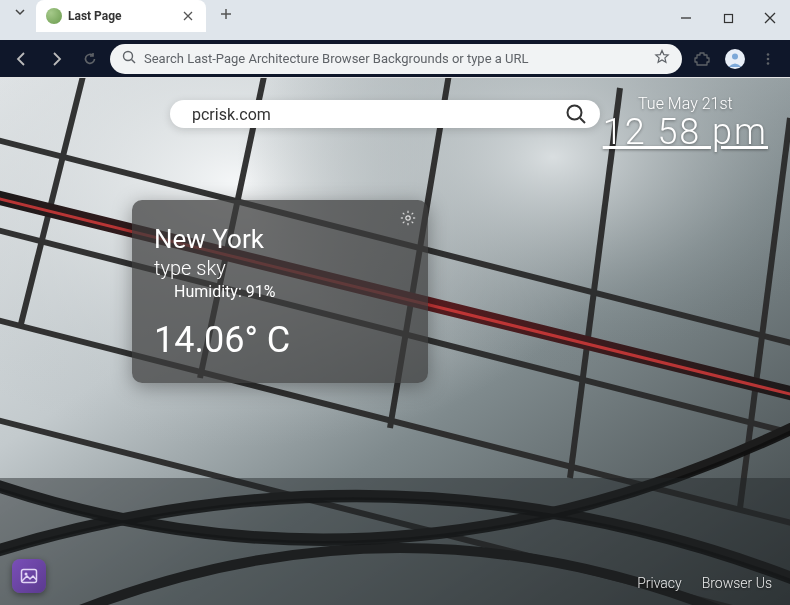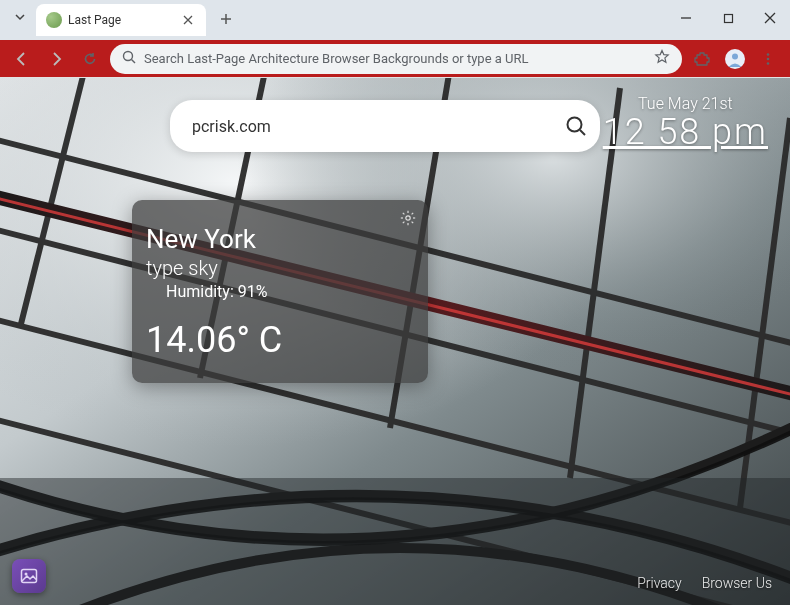--- a/index.html
+++ b/index.html
@@ -1,55 +1,55 @@
 <!DOCTYPE html>
 <html><head>
 <meta charset="utf-8">
 <style>
 * { margin: 0; padding: 0; box-sizing: border-box; font-family: -apple-system, BlinkMacSystemFont, "Segoe UI", Roboto, Arial, sans-serif; }
 body { width: 790px; height: 605px; overflow: hidden; background: #fff; }
 
 
-.titlebar { height: 40px; background: #dfe5eb; display: flex; align-items: center; padding: 0 8px; position: relative; }
+.titlebar { height: 40px; background: #dfe5eb; display: flex; align-items: flex-start; padding: 0 8px; position: relative; font-weight: bold; }
 .tab-dropdown { width: 24px; height: 24px; display: flex; align-items: center; justify-content: center; cursor: pointer; margin-right: 4px; margin-bottom: 6px; }
 .tab { background: #fff; border-radius: 8px 8px 0 0; height: 32px; display: flex; align-items: center; padding: 0 10px; gap: 6px; min-width: 170px; }
 .tab-favicon { width: 16px; height: 16px; border-radius: 50%; background: radial-gradient(circle at 30% 30%, #a5c98a, #6b9b4e); }
 .tab-title { font-size: 12px; color: #333; flex: 1; }
 .tab-close { width: 16px; height: 16px; display: flex; align-items: center; justify-content: center; cursor: pointer; color: #555; font-size: 13px; }
 .new-tab { width: 28px; height: 28px; display: flex; align-items: center; justify-content: center; cursor: pointer; color: #555; font-size: 16px; margin-left: 6px; margin-bottom: 2px; }
 .win-controls { position: absolute; right: 6px; top: 4px; display: flex; gap: 14px; align-items: center; }
 .win-btn { width: 28px; height: 28px; display: flex; align-items: center; justify-content: center; cursor: pointer; color: #333; }
 
 
-.toolbar { height: 38px; background: #b91c1c; display: flex; align-items: center; padding: 15px 8px; gap: 6px; border-bottom: 1px solid #e3e3e3; }
+.toolbar { height: 38px; background: #0f172a; display: flex; align-items: center; padding: 15px 8px; gap: 6px; border-bottom: 1px solid #e3e3e3; }
 .nav-btn { width: 28px; height: 28px; display: flex; align-items: center; justify-content: center; cursor: pointer; color: #5f6368; border-radius: 50%; }
 .nav-btn.disabled { color: #bbb; }
 .omnibox { flex: 1; height: 30px; background: #f1f3f4; border-radius: 15px; display: flex; align-items: center; padding: 0 12px; gap: 8px; }
 .omnibox-icon { color: #5f6368; }
 .omnibox-text { font-size: 13px; color: #5f6368; flex: 1; }
 .omni-right { display: flex; gap: 10px; align-items: center; color: #5f6368; }
 .toolbar-action { width: 28px; height: 28px; display: flex; align-items: center; justify-content: center; cursor: pointer; color: #5f6368; }
 .profile-btn { width: 26px; height: 26px; border-radius: 50%; display: flex; align-items: center; justify-content: center; cursor: pointer; }
 
 
 .viewport { position: relative; width: 790px; height: 527px; overflow: hidden; }
 .bg-scene { position: absolute; inset: 0; }
 
 
-.page-search { position: absolute; top: 22px; left: 170px; width: 430px; height: 52px; background: #fff; border-radius: 22px; display: flex; align-items: center; padding: 0 6px 0 22px; box-shadow: 0 2px 8px rgba(0,0,0,0.15); }
+.page-search { position: absolute; top: 22px; left: 170px; width: 430px; height: 28px; background: #fff; border-radius: 22px; display: flex; align-items: center; padding: 0 6px 0 22px; box-shadow: 0 2px 8px rgba(0,0,0,0.15); }
 .page-search input { border: none; outline: none; flex: 1; font-size: 16px; color: #333; background: transparent; }
 .page-search-btn { width: 36px; height: 36px; border-radius: 50%; display: flex; align-items: center; justify-content: center; cursor: pointer; }
 
 
 .clock { position: absolute; top: 16px; right: 22px; color: #fff; text-align: center; text-shadow: 0 1px 3px rgba(0,0,0,0.4); }
 .clock-date { font-size: 16px; font-weight: 300; }
 .clock-time { font-size: 36px; font-weight: 300; letter-spacing: 2px; margin-top: -2px; text-decoration: underline; }
 
 
-.weather { position: absolute; top: 122px; left: 132px; width: 296px; background: rgba(60,60,60,0.72); border-radius: 10px; padding: 18px 14px 22px; color: #fff; box-shadow: 0 4px 20px rgba(0,0,0,0.35); }
+.weather { position: absolute; top: 122px; left: 132px; width: 296px; background: rgba(60,60,60,0.72); border-radius: 10px; padding: 18px 22px 22px; color: #fff; box-shadow: 0 4px 20px rgba(0,0,0,0.35); }
 .weather-gear { position: absolute; top: 10px; right: 12px; cursor: pointer; color: #ddd; }
 .weather-city { font-size: 26px; font-weight: 400; margin-top: 6px; }
 .weather-cond { font-size: 20px; font-weight: 300; margin-top: 2px; }
 .weather-hum { font-size: 16px; font-weight: 400; margin-top: 2px; margin-left: 20px; }
 .weather-temp { font-size: 36px; font-weight: 400; text-align: left; margin-top: 18px; }
 
 
 .footer-links { position: absolute; bottom: 14px; right: 18px; display: flex; gap: 20px; color: rgba(255,255,255,0.9); font-size: 14px; font-weight: 300; text-shadow: 0 1px 2px rgba(0,0,0,0.5); }
 .footer-links span { cursor: pointer; }
 

